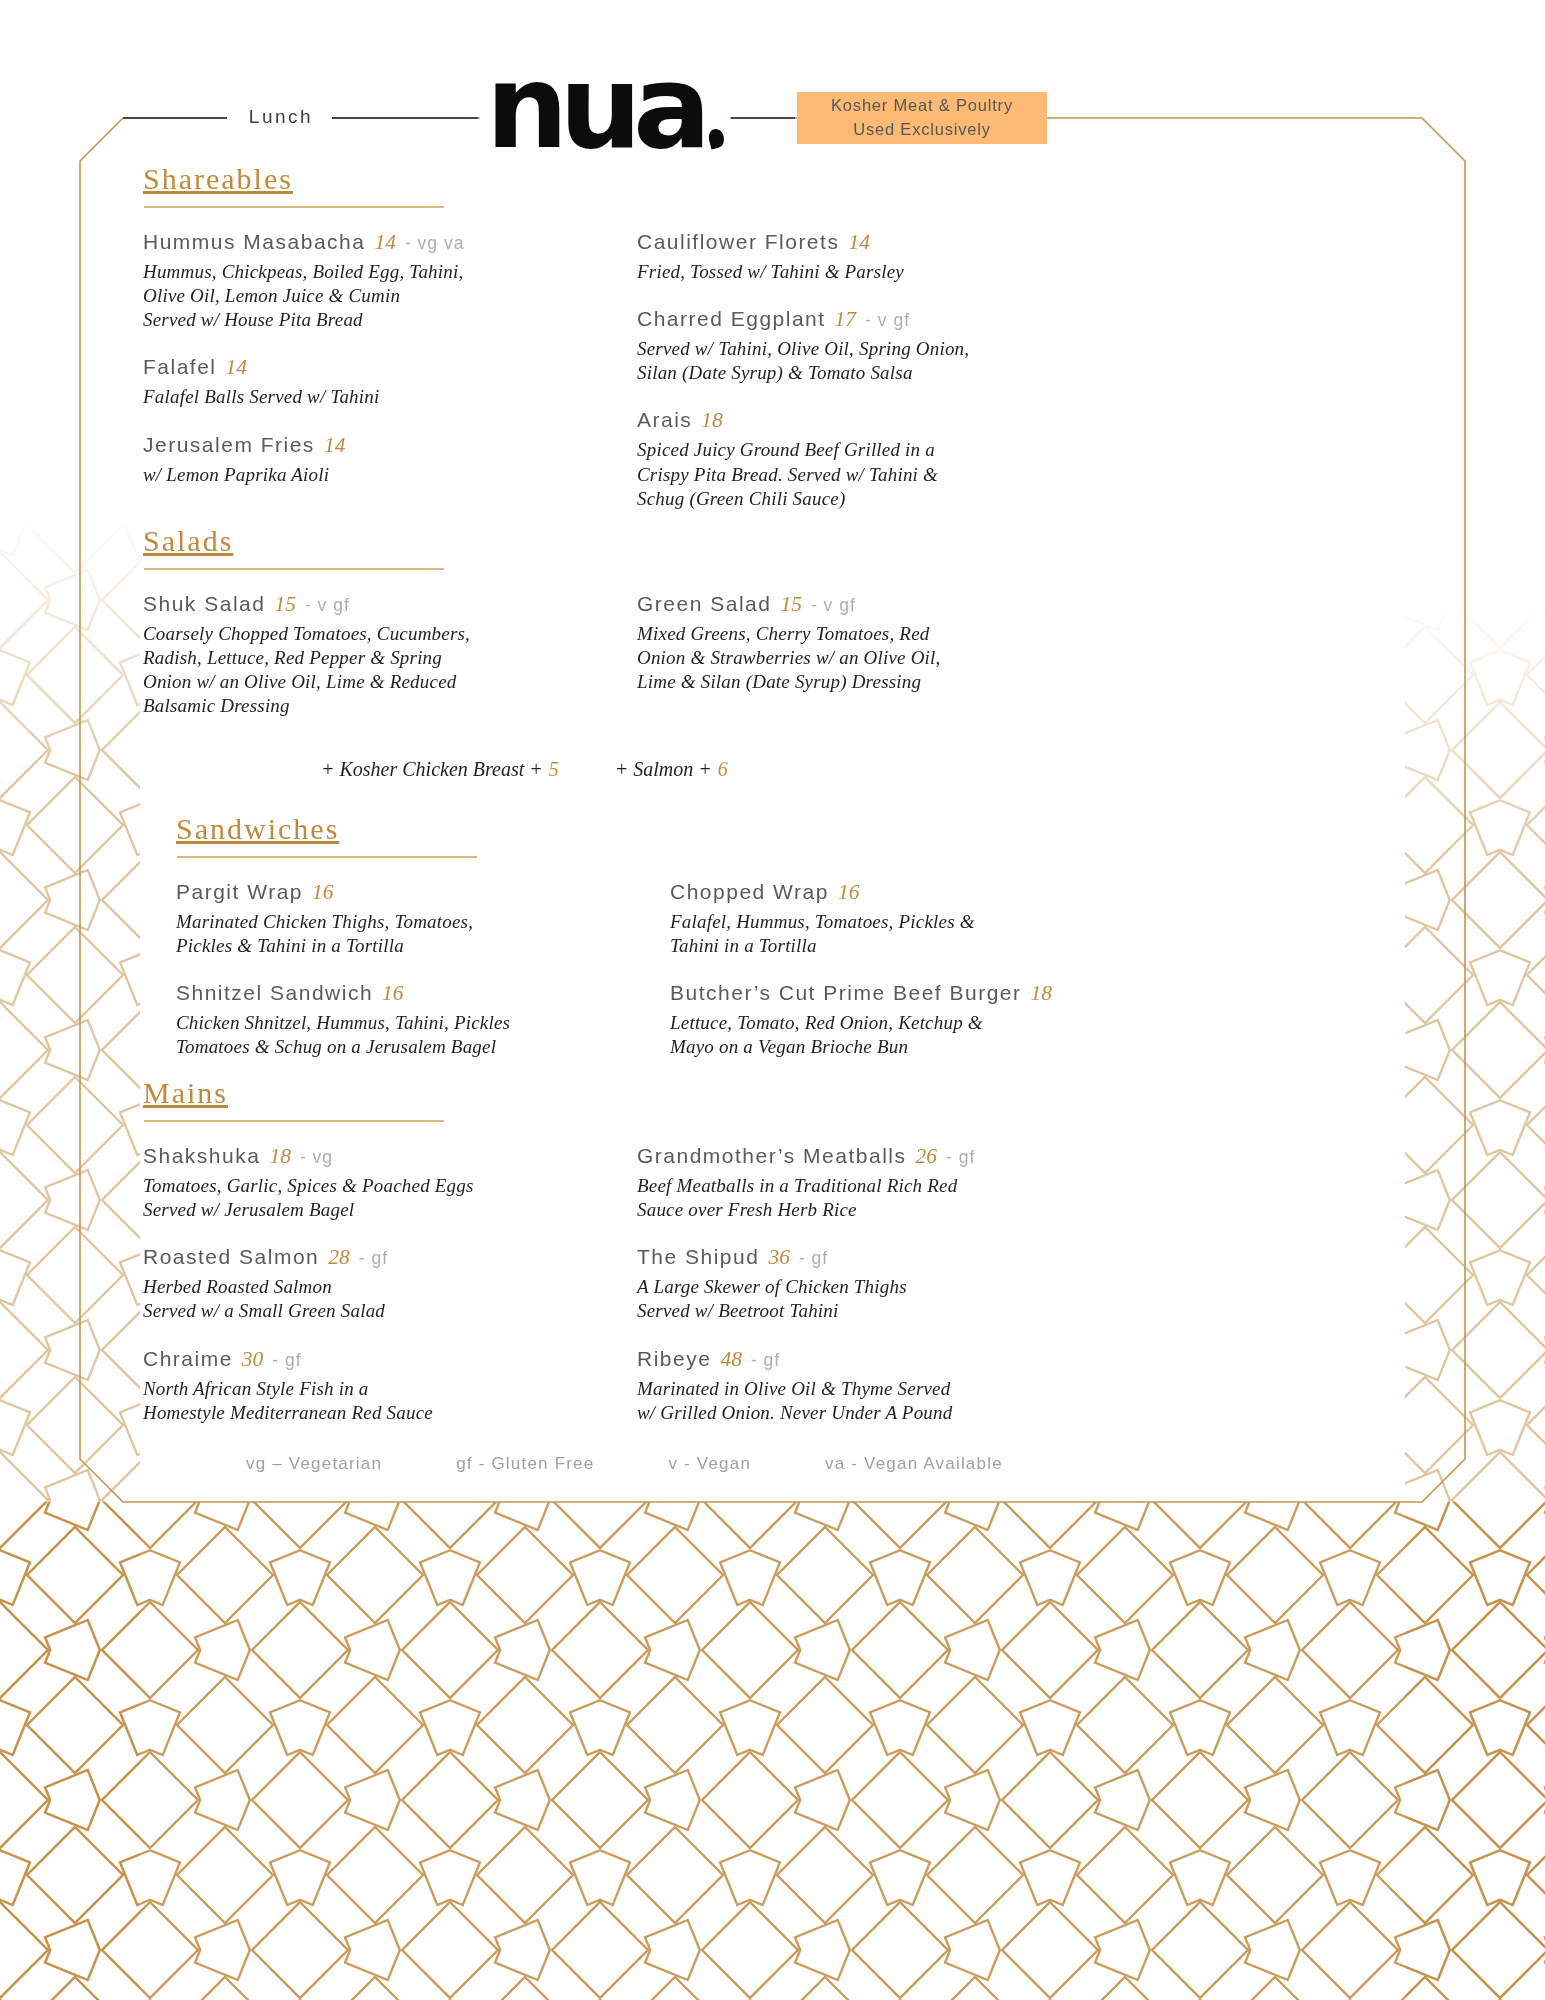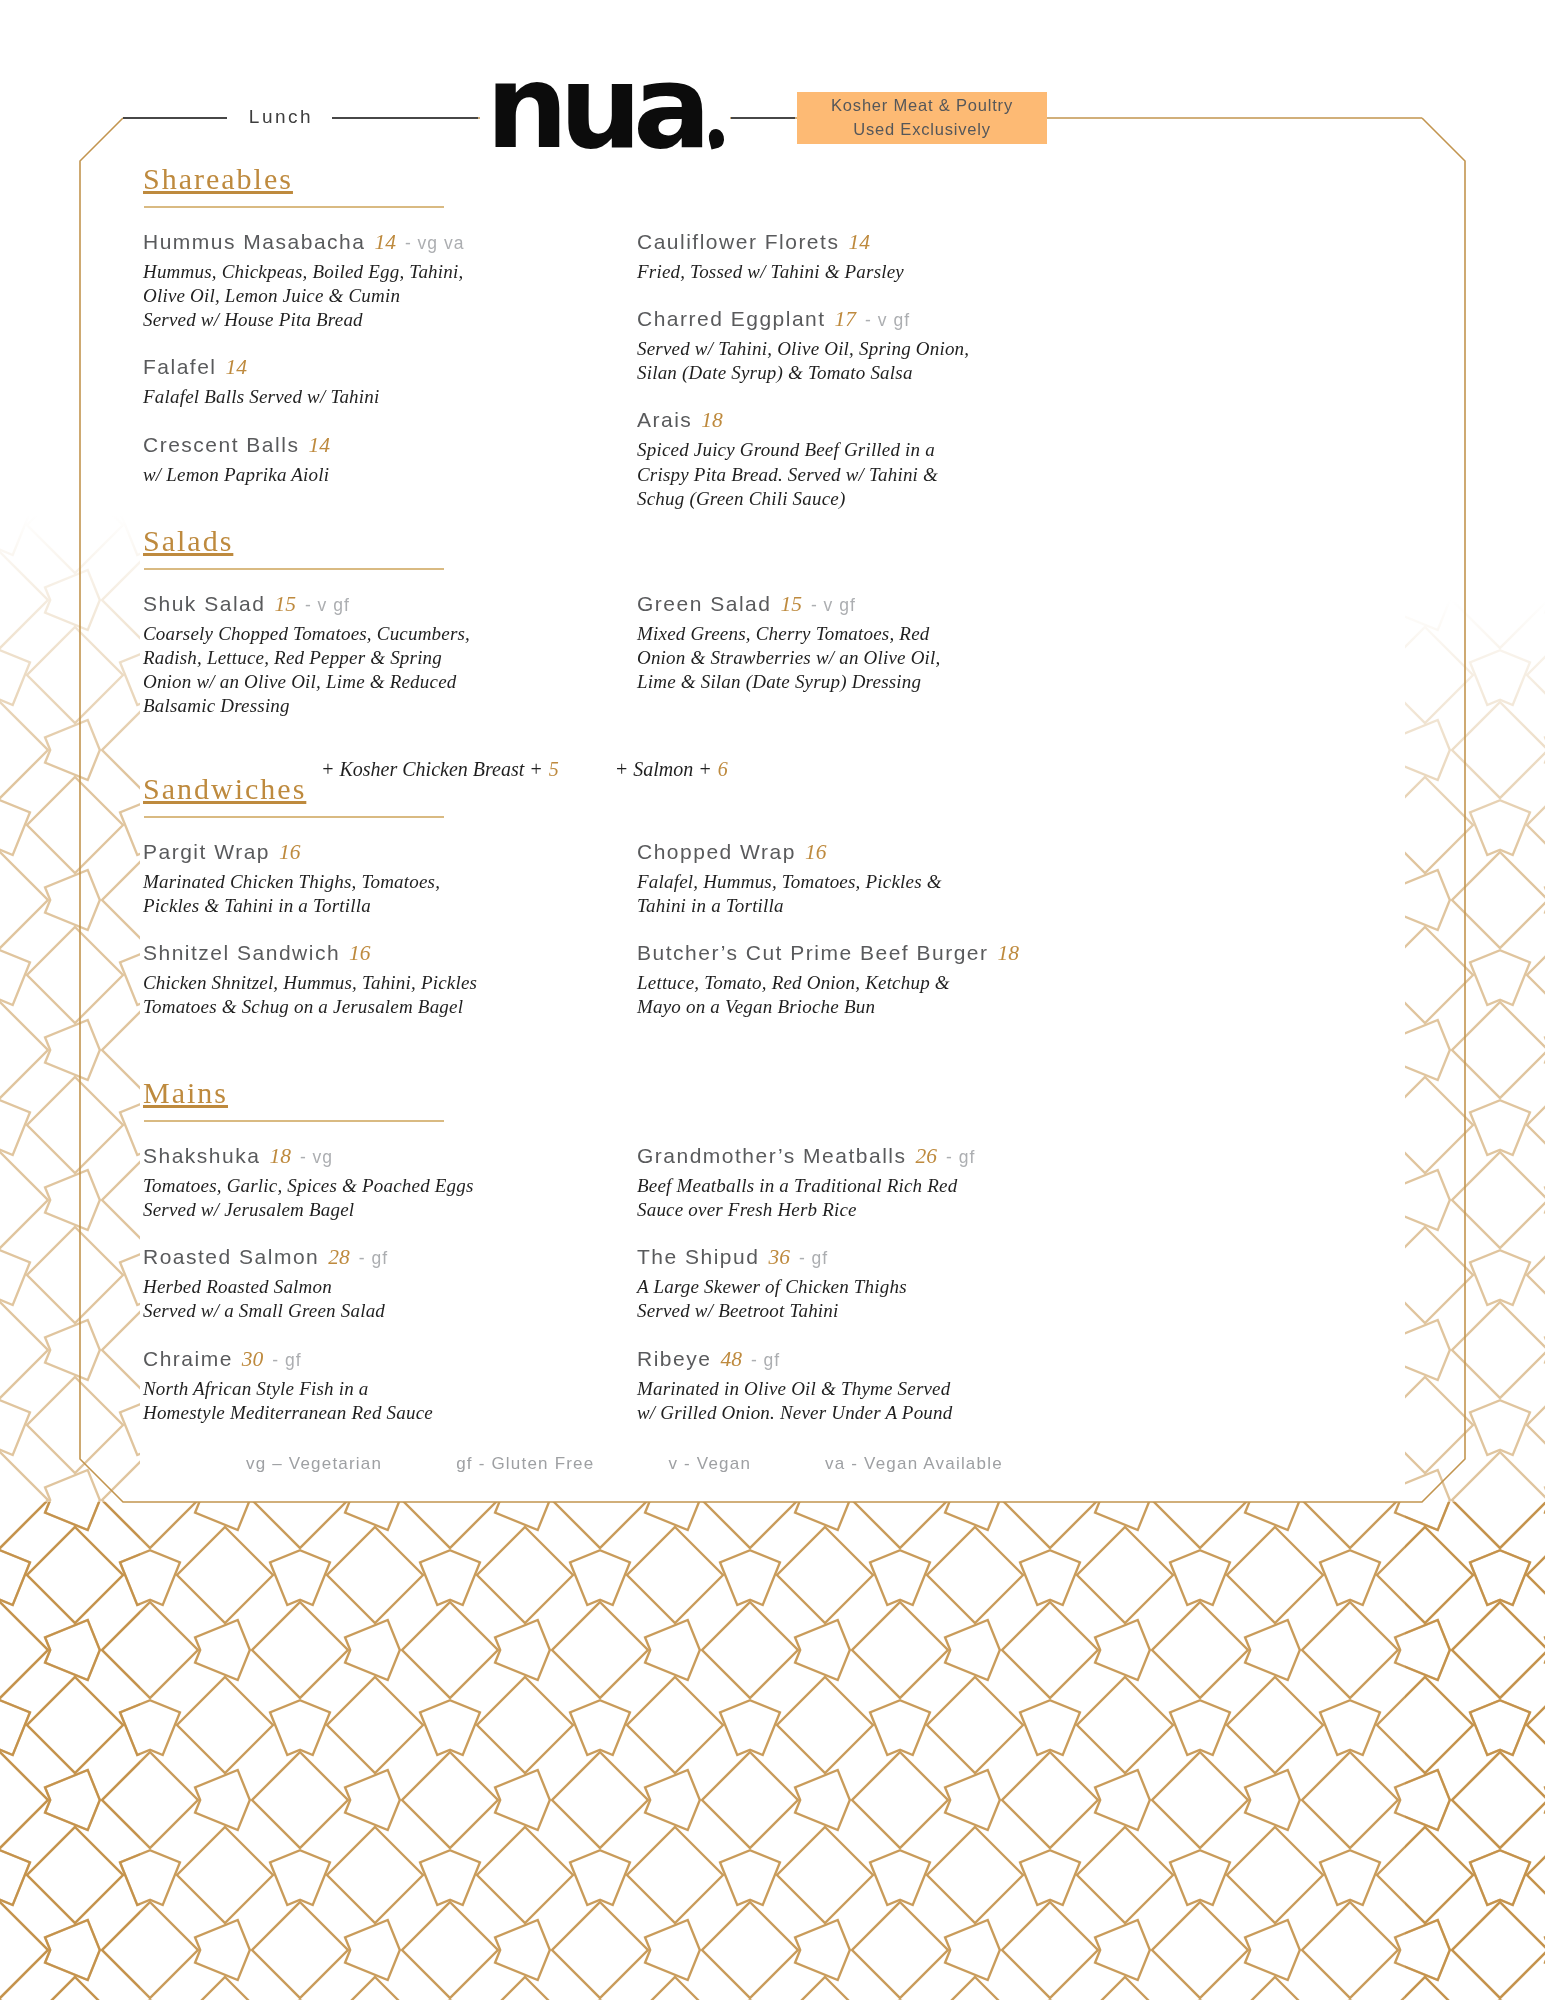--- a/index.html
+++ b/index.html
@@ -45,21 +45,21 @@
   .kosher {
     position: absolute; left: 797px; top: 92px; width: 250px; z-index: 3;
     background: #fdba74; text-align: center;
     font-size: 16.5px; line-height: 1.45; letter-spacing: 0.8px; color: #55575a; padding: 2px 0;
   }
 
   
   .sec { position: absolute; left: 143px; width: 982px; z-index: 1; }
   .sec-shareables { top: 162px; }
   .sec-salads     { top: 524px; }
-  .sec-sandwiches { top: 772px; }
+  .sec-sandwiches { top: 812px; margin-left: 33px; }
   .sec-mains      { top: 1076px; }
 
   .sec-title {
     font-family: "Liberation Serif", serif; font-weight: 400;
     font-size: 30px; letter-spacing: 2px; color: var(--accent, #BE8A3E); text-decoration: underline;
   }
   .sec-rule { width: 300px; border-bottom: 2px solid #d9ba82; margin: 10px 0 22px 1px; }
 
   .cols { display: grid; grid-template-columns: 494px 488px; }
 
@@ -167,21 +167,21 @@
           <article class="item">
             <div class="item-head">
               <span class="item-name">Falafel</span>
               <span class="item-price">14</span>
               <span class="item-tag"></span>
             </div>
             <p class="item-desc">Falafel Balls Served w/ Tahini</p>
           </article>
           <article class="item">
             <div class="item-head">
-              <span class="item-name">Crescent Balls</span>
+              <span class="item-name">Jerusalem Fries</span>
               <span class="item-price">14</span>
               <span class="item-tag"></span>
             </div>
             <p class="item-desc">w/ Lemon Paprika Aioli</p>
           </article>
         </div>
       <div class="col">
           <article class="item">
             <div class="item-head">
               <span class="item-name">Cauliflower Florets</span>

